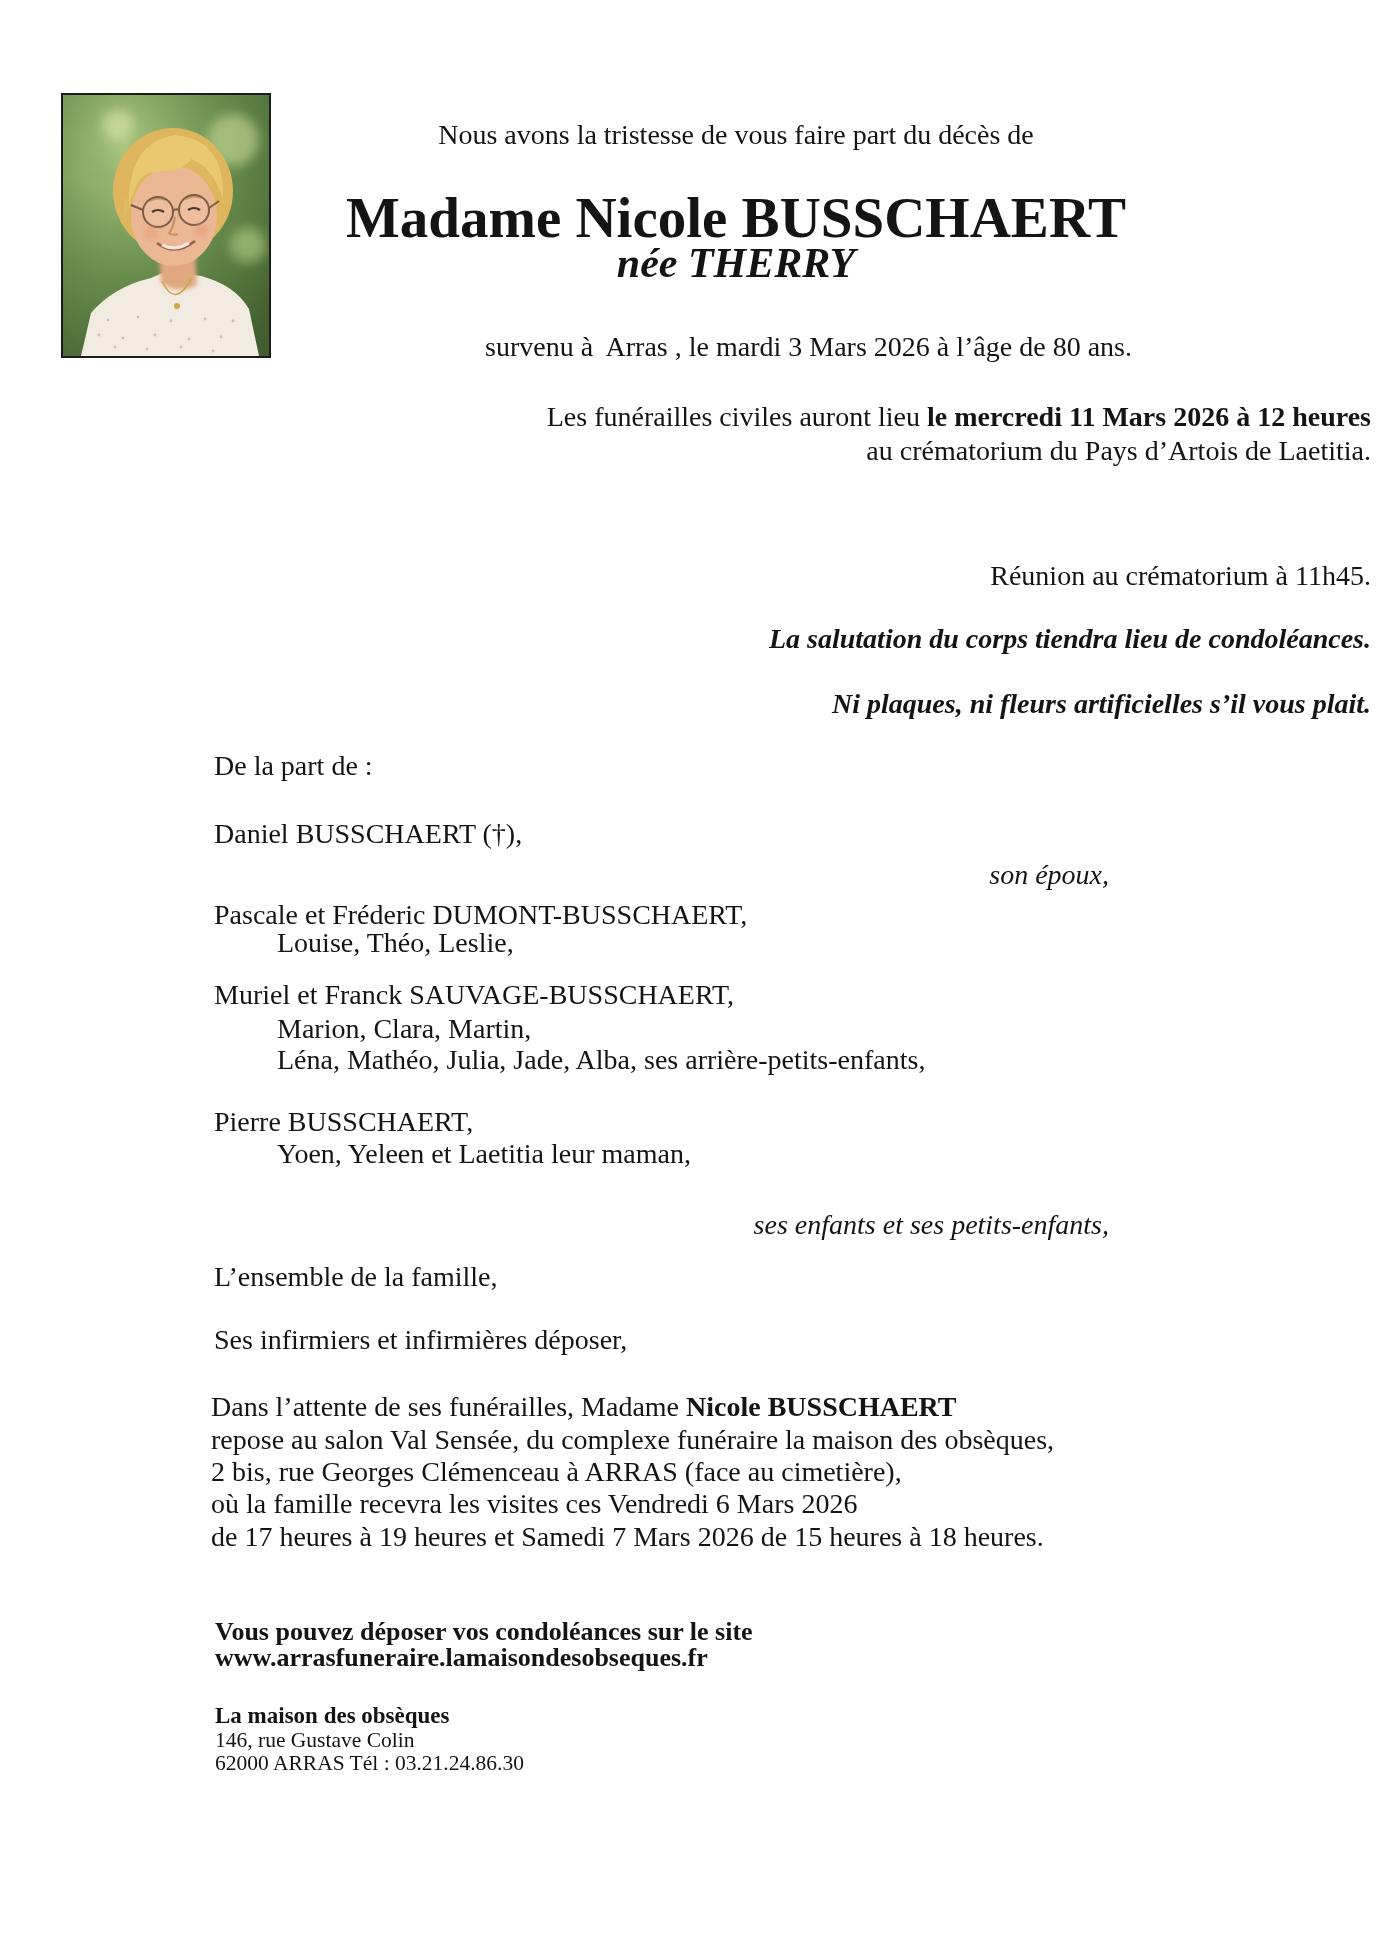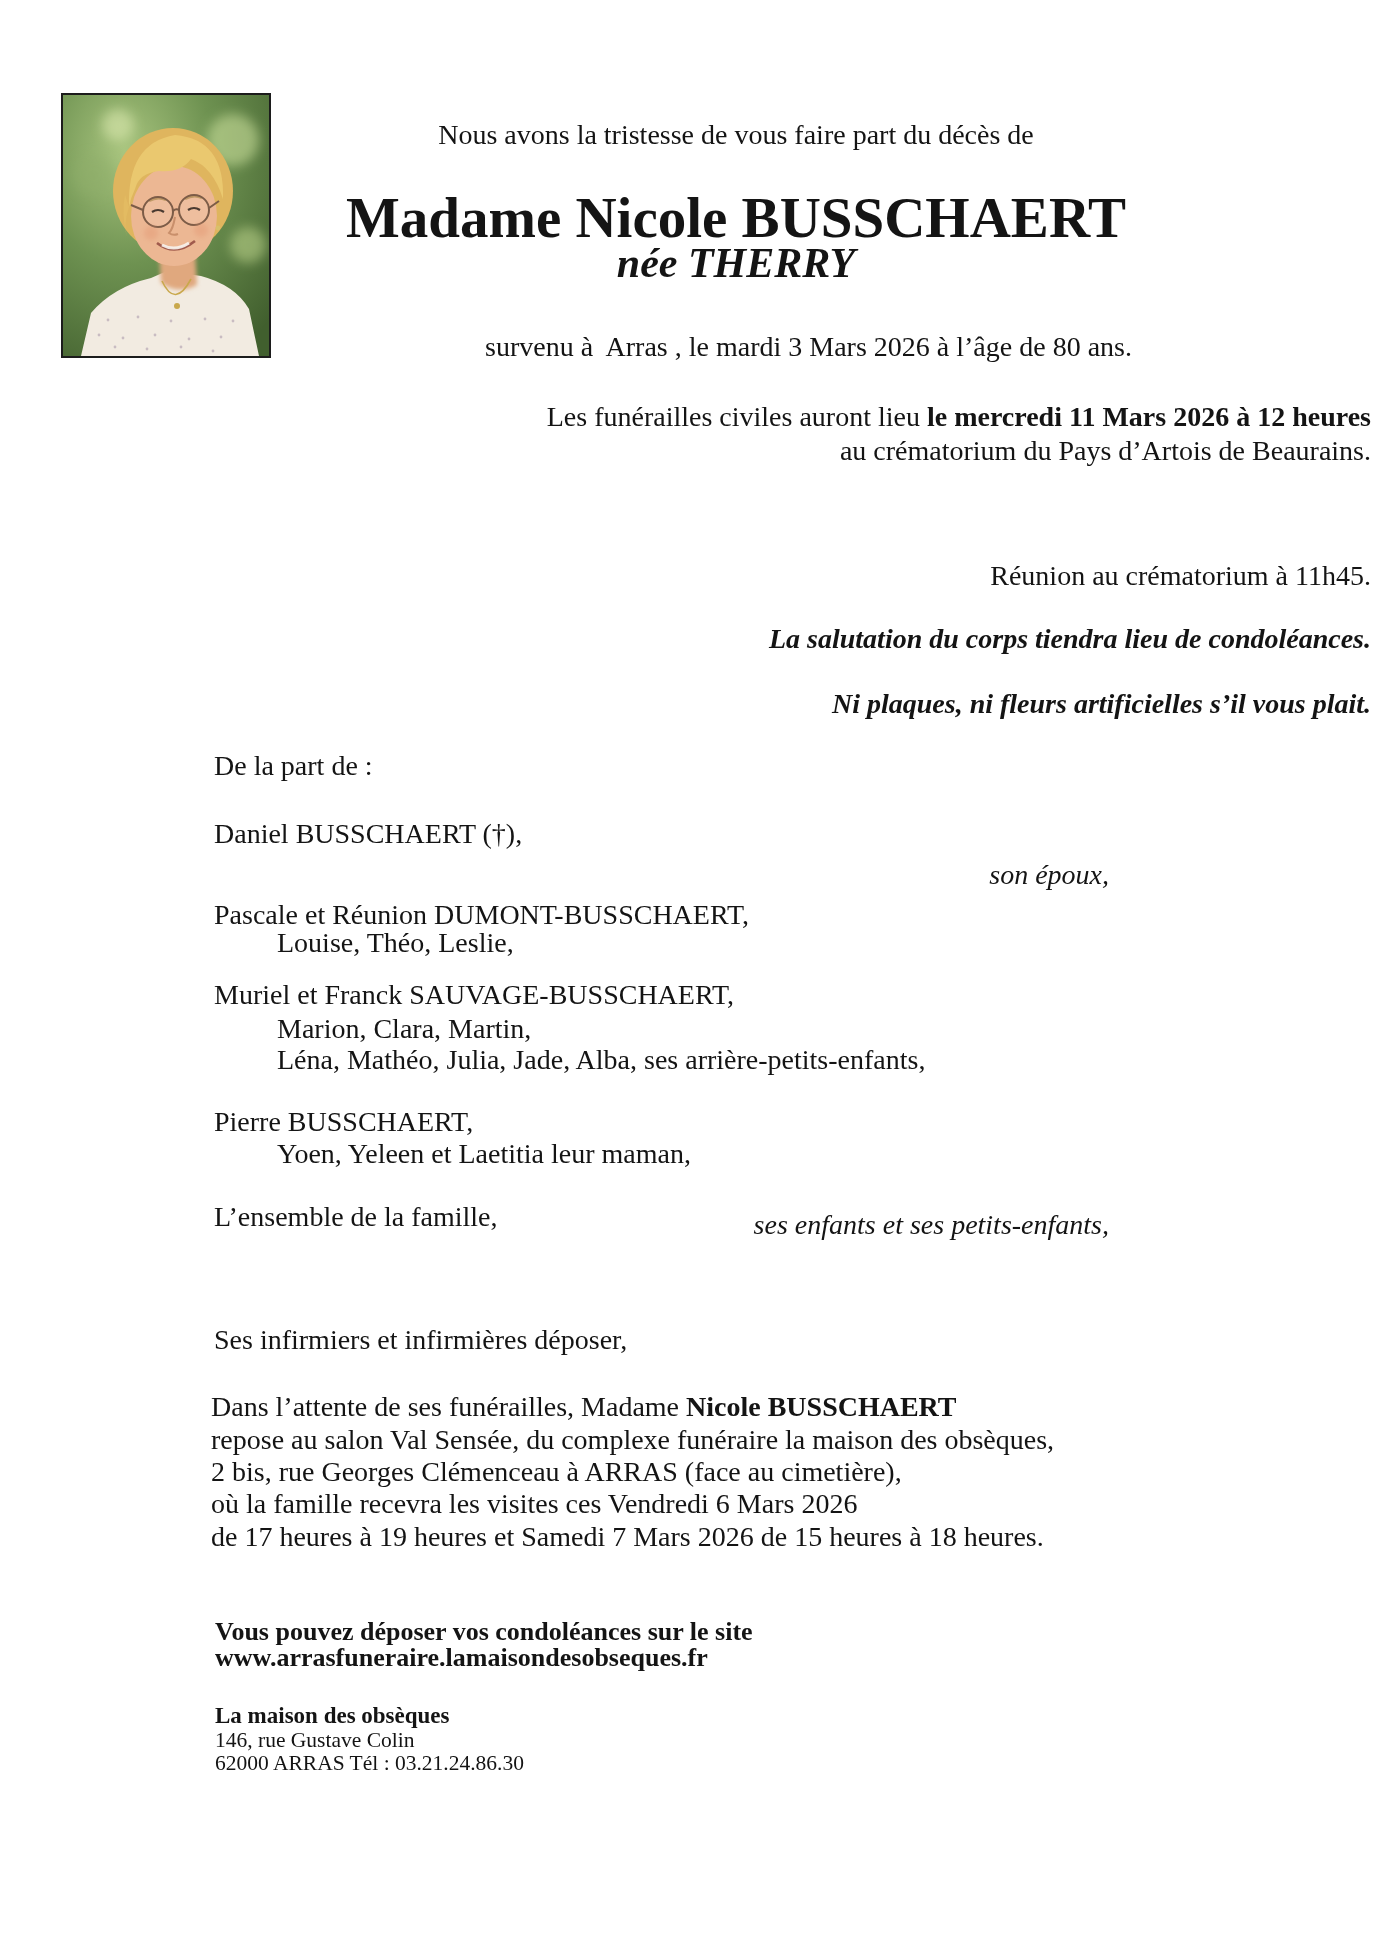--- a/index.html
+++ b/index.html
@@ -120,37 +120,37 @@
       <circle cx="114" cy="211" r="3" fill="#c9a84c"></circle>
     </svg>
   </div>
 
   <div class="line center" style="top:119px">Nous avons la tristesse de vous faire part du décès de</div>
   <div class="line center title" style="top:185px">Madame Nicole BUSSCHAERT</div>
   <div class="line center maiden" style="top:239px">née THERRY</div>
   <div class="line center-indent" style="top:331px">survenu à  Arras , le mardi 3 Mars 2026 à l’âge de 80 ans.</div>
 
   <div class="line center-narrow" style="top:401px"><span>Les funérailles civiles auront lieu </span><span class="b">le mercredi 11 Mars 2026 à 12 heures</span></div>
-  <div class="line center-narrow" style="top:435px">au crématorium du Pays d’Artois de Beaurains.</div>
+  <div class="line center-narrow" style="top:435px">au crématorium du Pays d’Artois de Laetitia.</div>
   <div class="line center-narrow" style="top:560px">Réunion au crématorium à 11h45.</div>
   <div class="line center-narrow b i" style="top:623px">La salutation du corps tiendra lieu de condoléances.</div>
   <div class="line center-narrow b i" style="top:688px">Ni plaques, ni fleurs artificielles s’il vous plait.</div>
 
   <div class="line" style="left:167px;top:750px">De la part de :</div>
   <div class="line" style="left:167px;top:818px">Daniel BUSSCHAERT (†),</div>
   <div class="line right-block i" style="top:859px">son époux,</div>
-  <div class="line" style="left:167px;top:899px">Pascale et Réunion DUMONT-BUSSCHAERT,</div>
+  <div class="line" style="left:167px;top:899px">Pascale et Fréderic DUMONT-BUSSCHAERT,</div>
   <div class="line" style="left:230px;top:927px">Louise, Théo, Leslie,</div>
   <div class="line" style="left:167px;top:979px">Muriel et Franck SAUVAGE-BUSSCHAERT,</div>
   <div class="line" style="left:230px;top:1013px">Marion, Clara, Martin,</div>
   <div class="line" style="left:230px;top:1044px">Léna, Mathéo, Julia, Jade, Alba, ses arrière-petits-enfants,</div>
   <div class="line" style="left:167px;top:1106px">Pierre BUSSCHAERT,</div>
   <div class="line" style="left:230px;top:1138px">Yoen, Yeleen et Laetitia leur maman,</div>
   <div class="line right-block i" style="top:1209px">ses enfants et ses petits-enfants,</div>
-  <div class="line" style="left:167px;top:1201px">L’ensemble de la famille,</div>
+  <div class="line" style="left:167px;top:1261px">L’ensemble de la famille,</div>
   <div class="line" style="left:167px;top:1324px">Ses infirmiers et infirmières déposer,</div>
 
   <div class="line" style="left:164px;top:1391px"><span>Dans l’attente de ses funérailles, Madame </span><span class="b">Nicole BUSSCHAERT</span></div>
   <div class="line" style="left:164px;top:1424px">repose au salon Val Sensée, du complexe funéraire la maison des obsèques,</div>
   <div class="line" style="left:164px;top:1456px">2 bis, rue Georges Clémenceau à ARRAS (face au cimetière),</div>
   <div class="line" style="left:164px;top:1488px">où la famille recevra les visites ces Vendredi 6 Mars 2026</div>
   <div class="line" style="left:164px;top:1521px">de 17 heures à 19 heures et Samedi 7 Mars 2026 de 15 heures à 18 heures.</div>
 
   <div class="line small-bold" style="left:168px;top:1617px">Vous pouvez déposer vos condoléances sur le site</div>
   <div class="line small-bold" style="left:168px;top:1643px">www.arrasfuneraire.lamaisondesobseques.fr</div>

